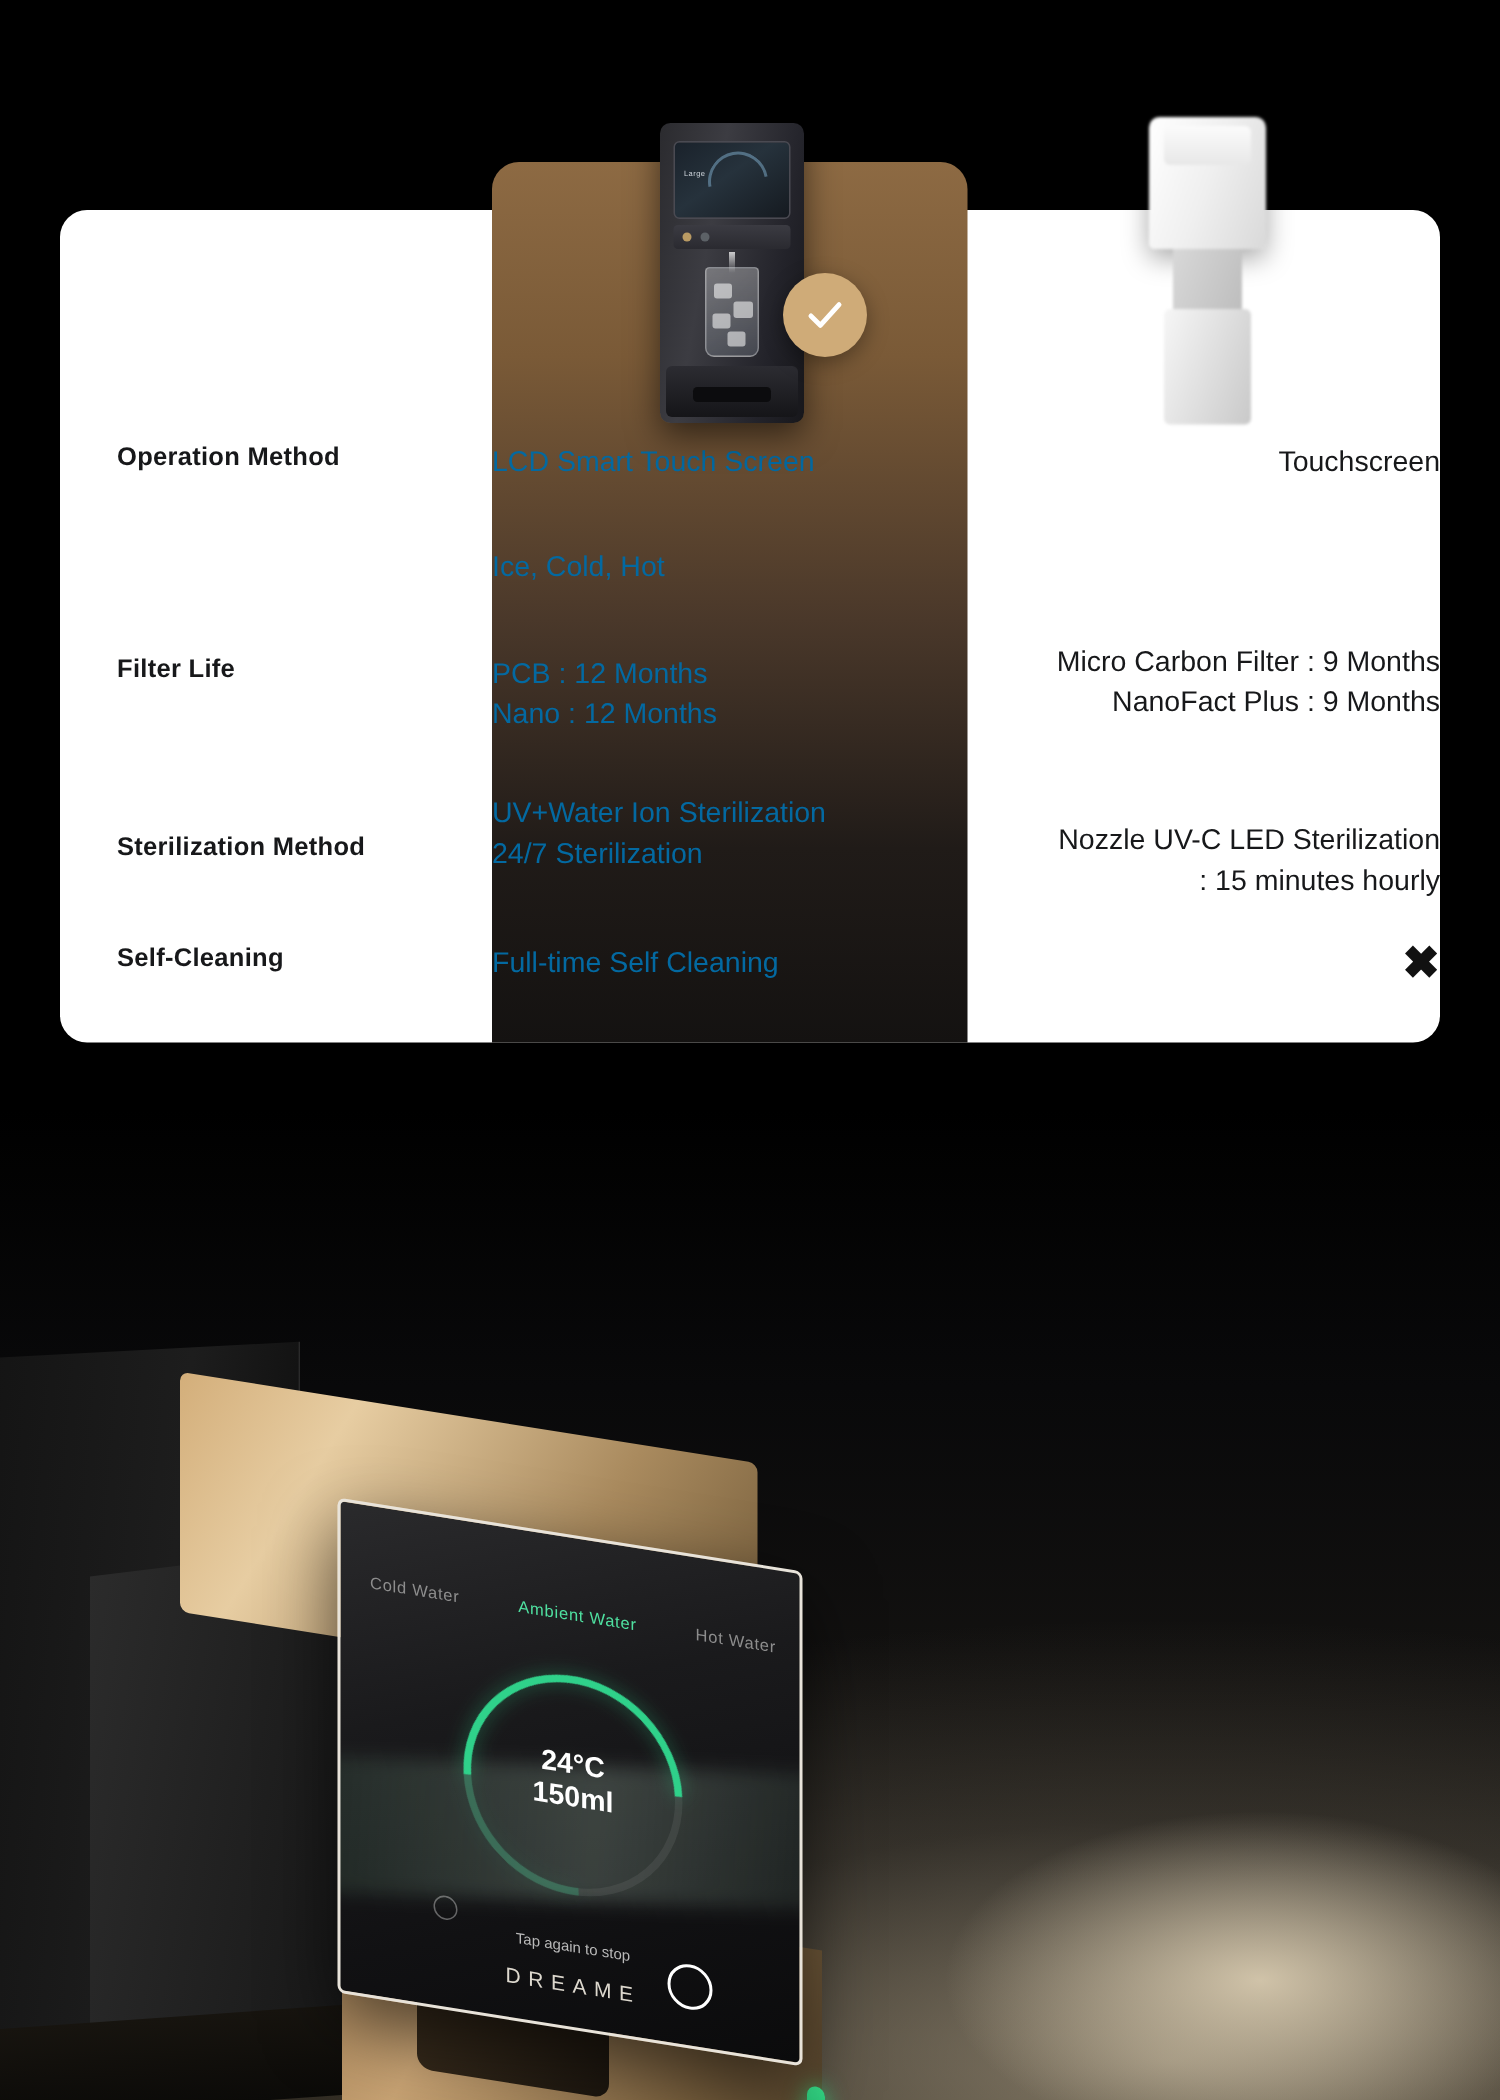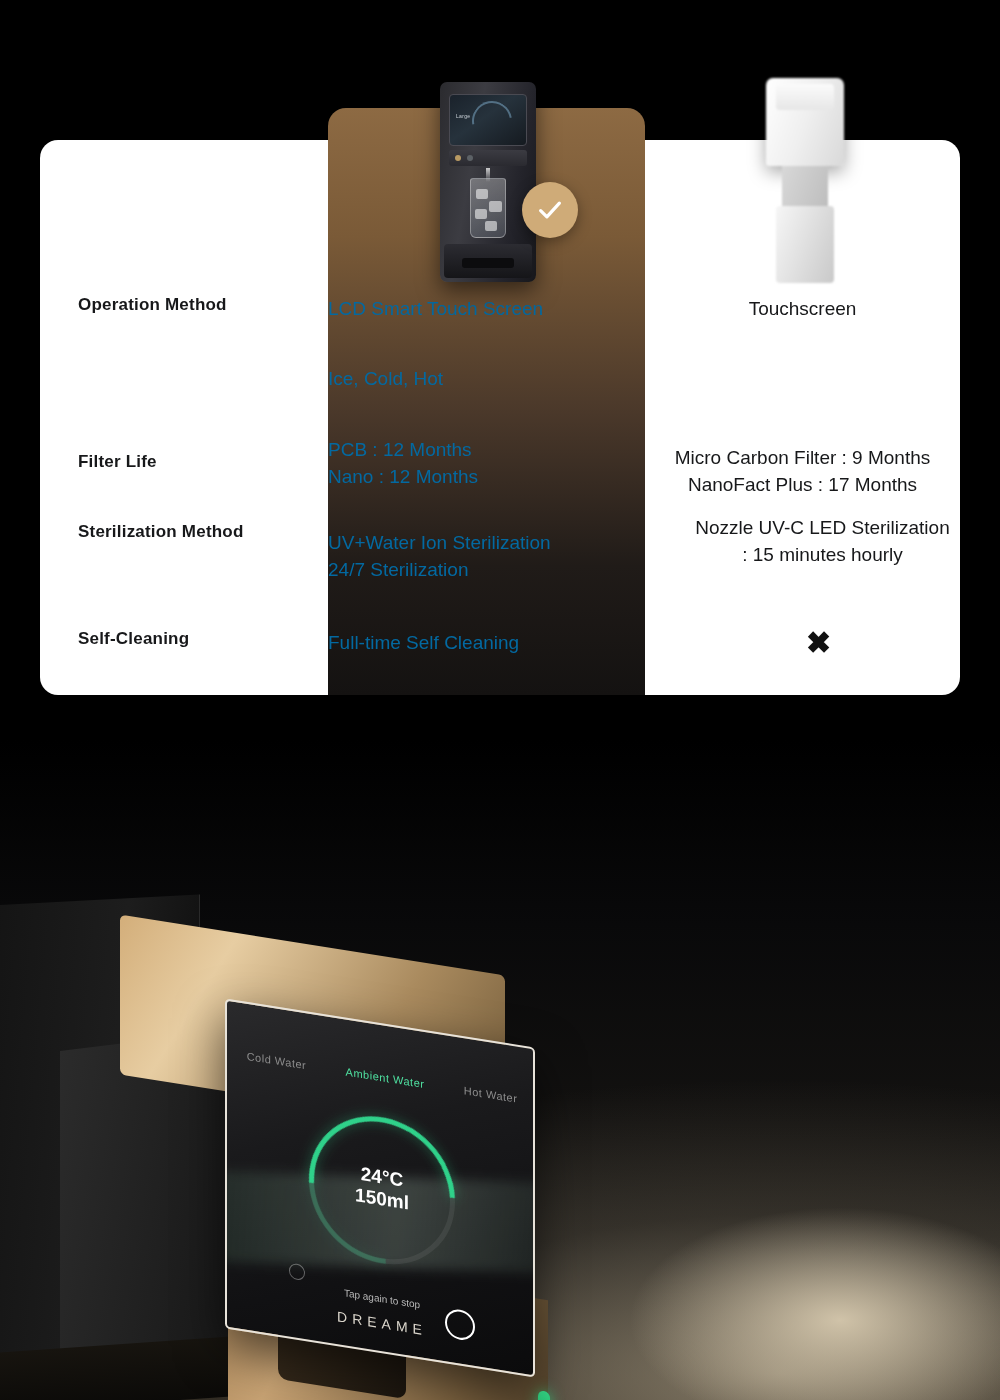--- a/index.html
+++ b/index.html
@@ -135,21 +135,21 @@
   }
   .cell-label {
     width: 288px; padding-left: 38px;
     color: #17181a; font-weight: 700; font-size: 17px; letter-spacing: .2px;
   }
   .cell-mid {
     width: 317px; text-align: left;
     color: #0369a1; font-size: 19px; line-height: 27px; font-weight: 400;
   }
   .cell-right {
-    flex: 1; text-align: center;
+    flex: 1; text-align: right;
     color: #17181a; font-size: 19px; line-height: 27px; font-weight: 400;
   }
   .xmark { font-size: 30px; font-weight: 700; color: #111; line-height: 27px; }
 
   
   .hero {
     position: absolute; left: 0; top: 740px; width: 1000px; height: 660px;
     background:
       radial-gradient(1100px 420px at 78% 96%, rgba(214,198,168,.55) 0%, rgba(150,136,112,.22) 38%, rgba(0,0,0,0) 70%),
       linear-gradient(180deg, #000 0%, #09090a 28%, #121110 55%, #1a1917 78%, #242019 100%);
@@ -270,33 +270,33 @@
     <div class="card">
       <div class="tbl">
 
         <div class="row" style="top:155px;">
           <div class="cell-label">Operation Method</div>
           <div class="cell-mid">LCD Smart Touch Screen</div>
           <div class="cell-right">Touchscreen</div>
         </div>
 
 
-        <div class="row" style="top:304px;">
+        <div class="row" style="top:288px;">
           <div class="cell-label" style="padding-top:8px;">Filter Life</div>
           <div class="cell-mid">
             <div>PCB : 12 Months</div>
             <div>Nano : 12 Months</div>
           </div>
           <div class="cell-right">
             <div>Micro Carbon Filter : 9 Months</div>
-            <div>NanoFact Plus : 17 Months</div>
+            <div>NanoFact Plus : 9 Months</div>
           </div>
         </div>
 
-        <div class="row" style="top:374px;gap:20px;">
+        <div class="row" style="top:407px;gap:20px;">
           <div class="cell-label" style="padding-top:8px;">Sterilization Method</div>
           <div class="cell-mid">
             <div>UV+Water Ion Sterilization</div>
             <div>24/7 Sterilization</div>
           </div>
           <div class="cell-right">
             <div>Nozzle UV-C LED Sterilization</div>
             <div>: 15 minutes hourly</div>
           </div>
         </div>

